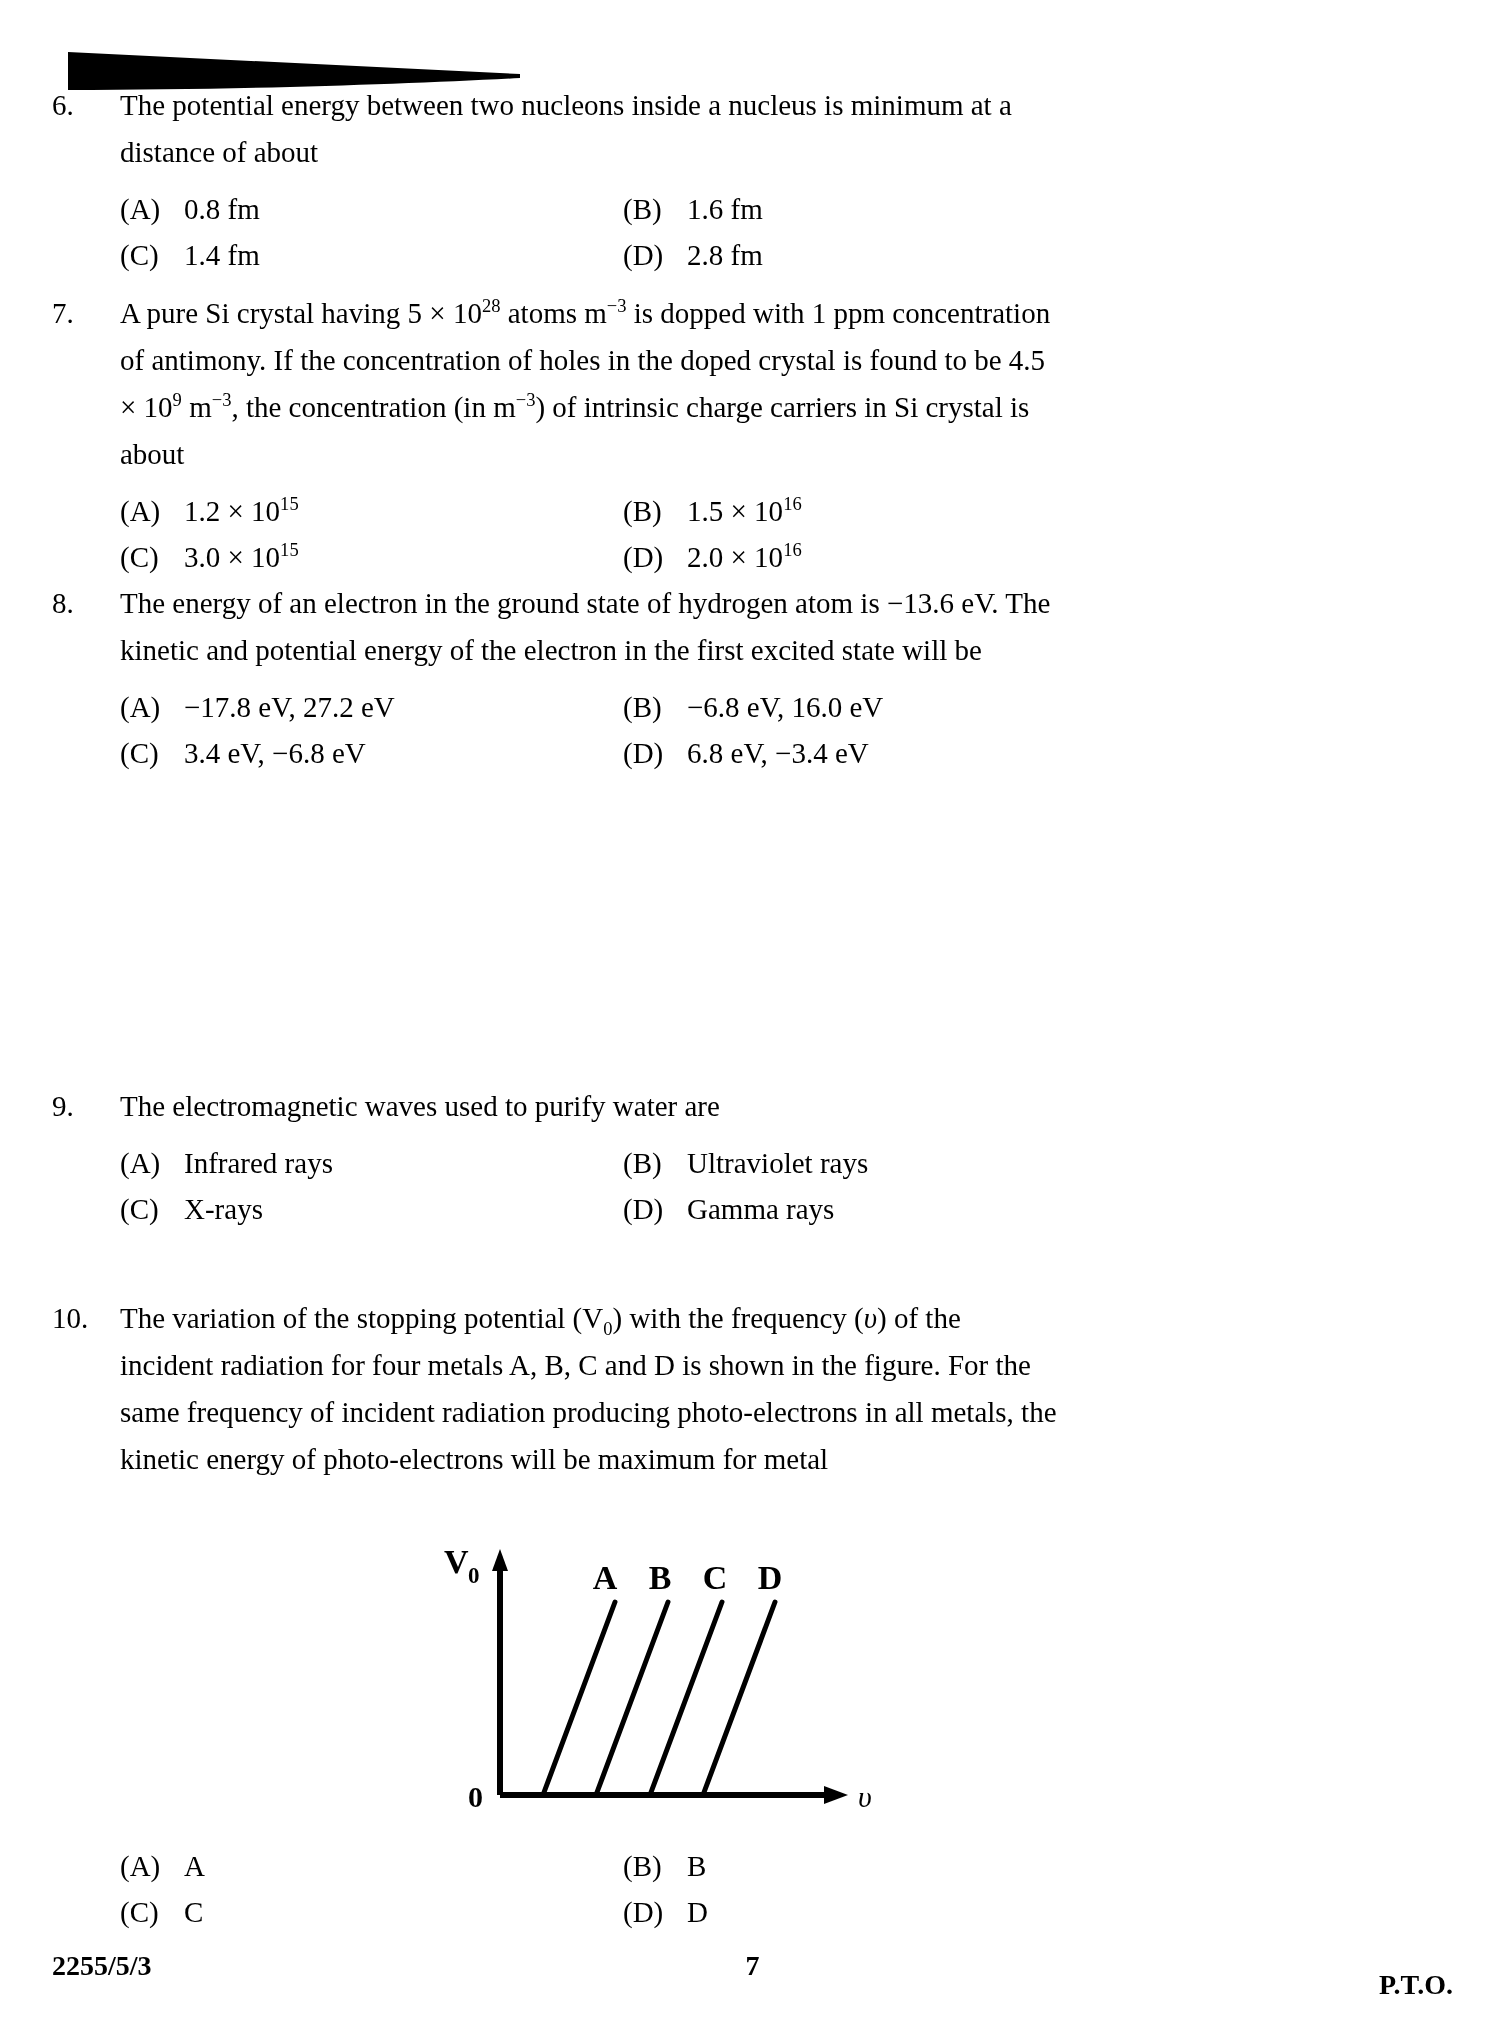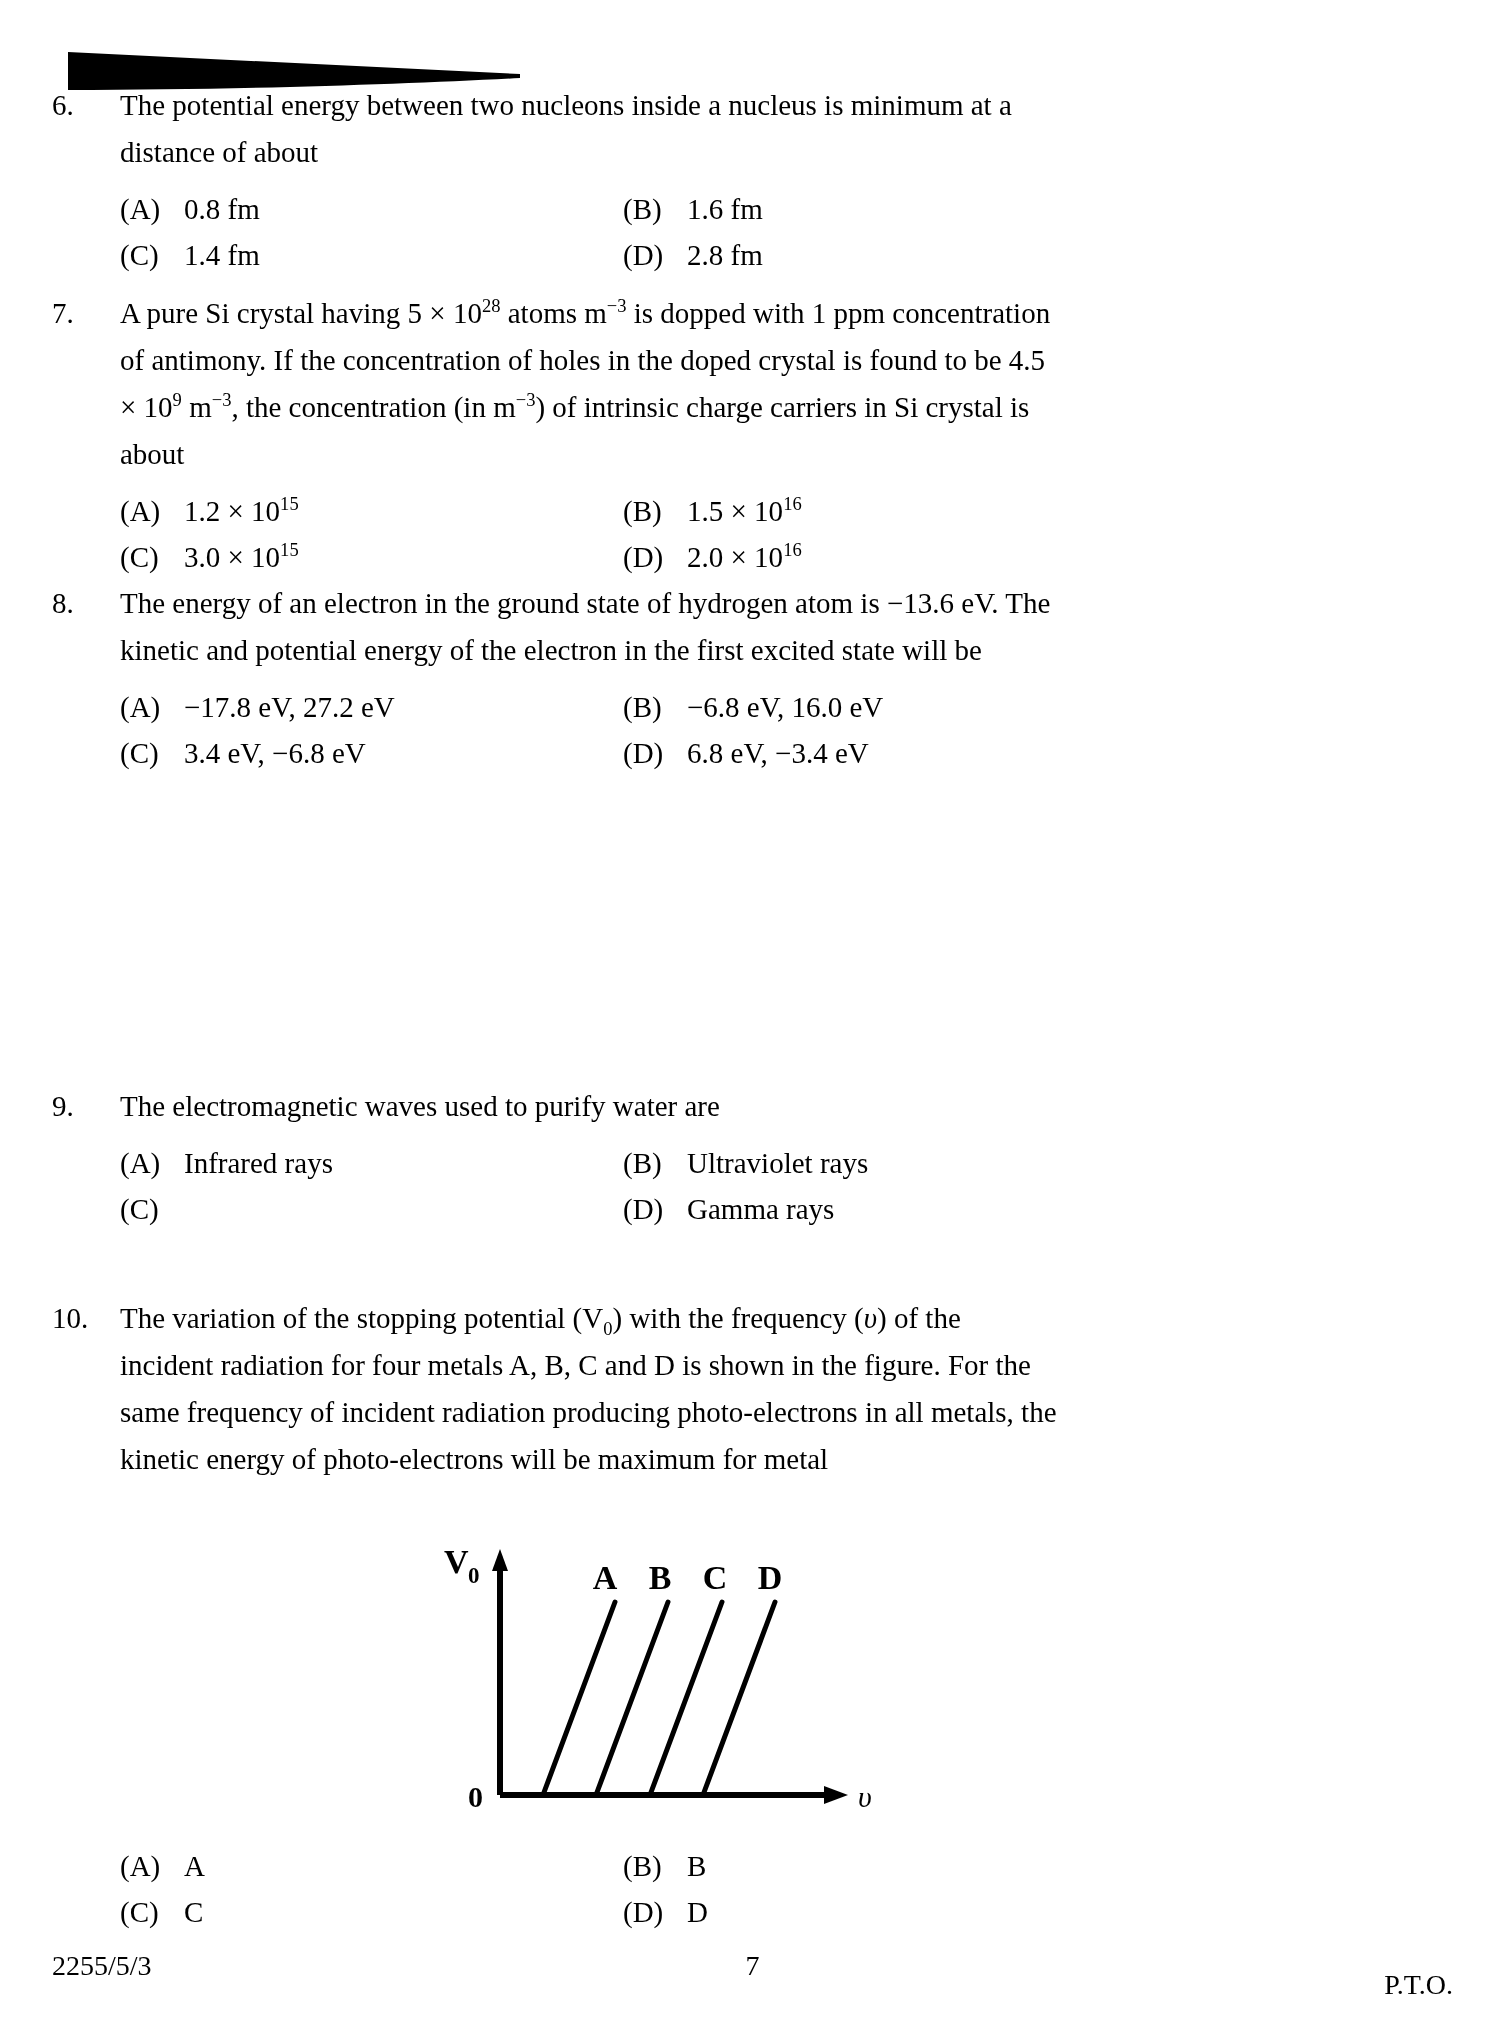--- a/index.html
+++ b/index.html
@@ -104,21 +104,21 @@
   .figure svg { display: block; }
 
   
   .footer {
     position: absolute;
     left: 52px;
     right: 52px;
     top: 1944px;
     height: 44px;
     font-size: 28px;
-    font-weight: normal;
+    font-weight: bold;
     line-height: 44px;
   }
   .footer .f-left   { position: absolute; left: 0; }
   .footer .f-center { position: absolute; left: 0; right: 0; text-align: center; }
   .footer .f-right  { position: absolute; right: 0; margin-top: 19px; }
 </style>
 </head>
 <body>
 
 <div id="page">
@@ -228,20 +228,21 @@
           <span class="opt-val">Infrared rays</span>
         </div>
         <div class="opt right">
           <span class="opt-letter">(B)</span>
           <span class="opt-val">Ultraviolet rays</span>
         </div>
       </div>
       <div class="opt-row">
         <div class="opt left">
           <span class="opt-letter">(C)</span>
+          <span class="opt-val">X-rays</span>
         </div>
         <div class="opt right">
           <span class="opt-letter">(D)</span>
           <span class="opt-val">Gamma rays</span>
         </div>
       </div>
     </div>
   </div>
 
   <div class="q" style="top:1295px;">

